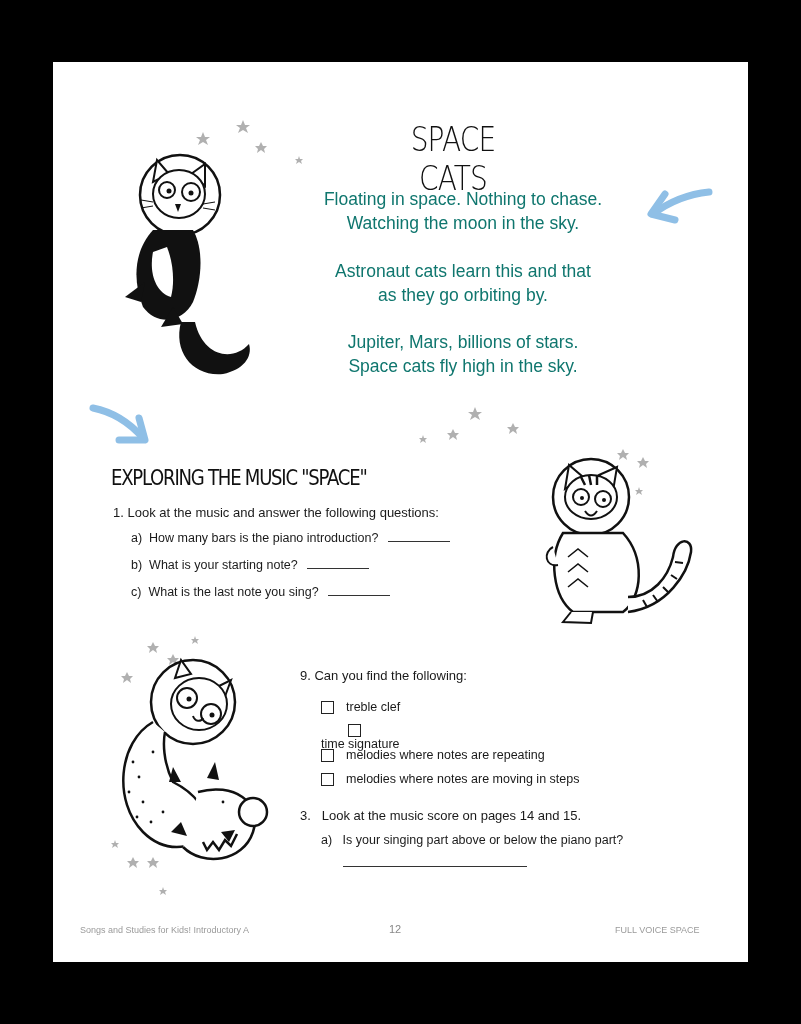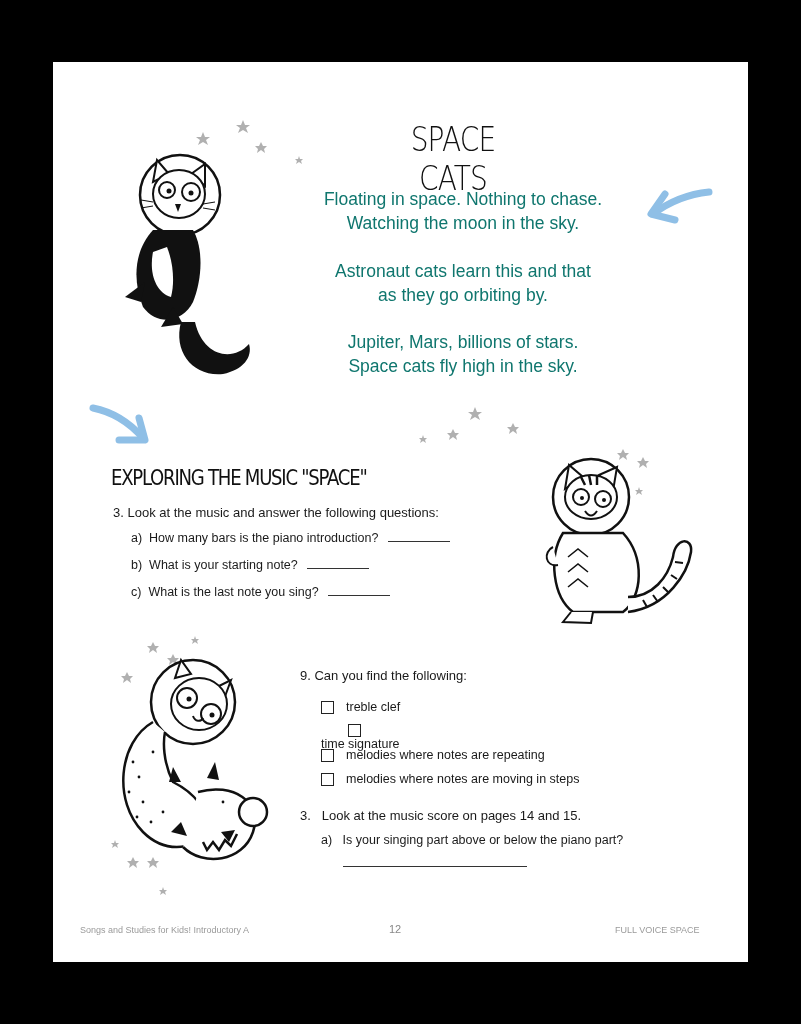--- a/index.html
+++ b/index.html
@@ -78,21 +78,21 @@
     <path d="M30 90 L18 88 M30 94 L18 96 M80 92 L92 90 M80 96 L92 98" stroke="#111" stroke-width="1"></path>
     <path d="M30 118 C10 140 10 170 20 195 C35 215 60 210 70 190 C80 165 80 135 70 118 Z" fill="#111"></path>
     <path d="M30 140 C26 160 32 180 48 185 C52 170 50 150 44 135 Z" fill="#fff"></path>
     <path d="M22 170 L2 185 L18 190 Z" fill="#111"></path>
     <path d="M50 195 L38 215 L60 212 Z" fill="#111"></path>
     <path d="M58 210 C50 240 70 265 100 262 C120 258 130 245 126 232 C110 250 80 245 72 210 Z" fill="#111"></path>
   </svg>
 
   <div class="abs section-heading">EXPLORING THE MUSIC "SPACE"</div>
 
-  <div class="abs q" style="left:60px;top:443px;">3. Look at the music and answer the following questions:</div>
+  <div class="abs q" style="left:60px;top:443px;">1. Look at the music and answer the following questions:</div>
 
   <div class="abs sub" style="left:78px;top:469px;">
     <span>a)</span>&nbsp;
     <span>How many bars is the piano introduction?</span>
     <span class="blank" style="width:62px;"></span>
   </div>
   <div class="abs sub" style="left:78px;top:496px;">
     <span>b)</span>&nbsp;
     <span>What is your starting note?</span>
     <span class="blank" style="width:62px;"></span>

